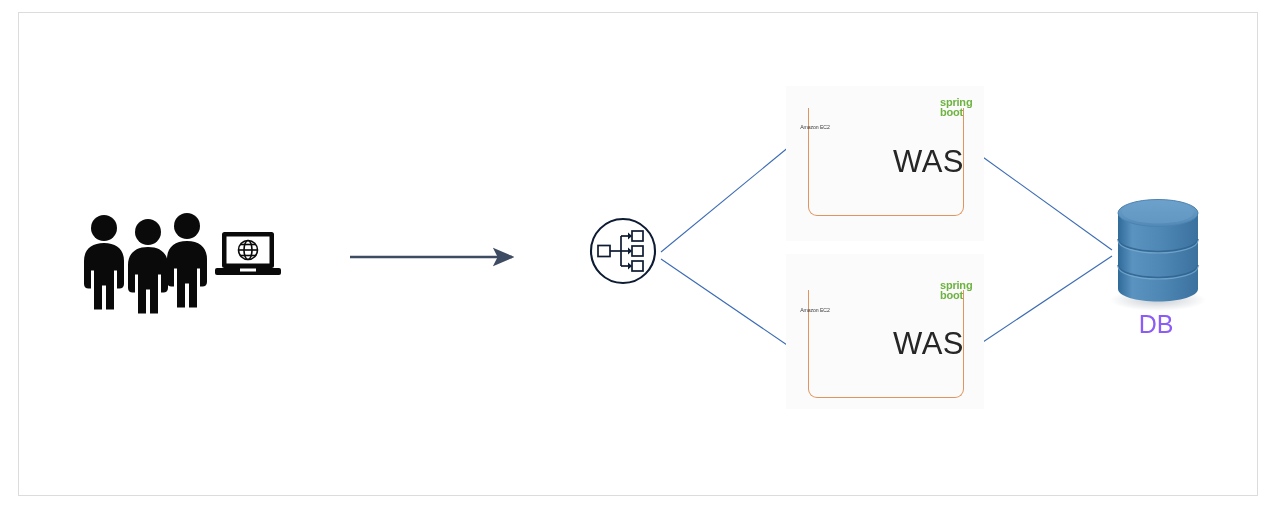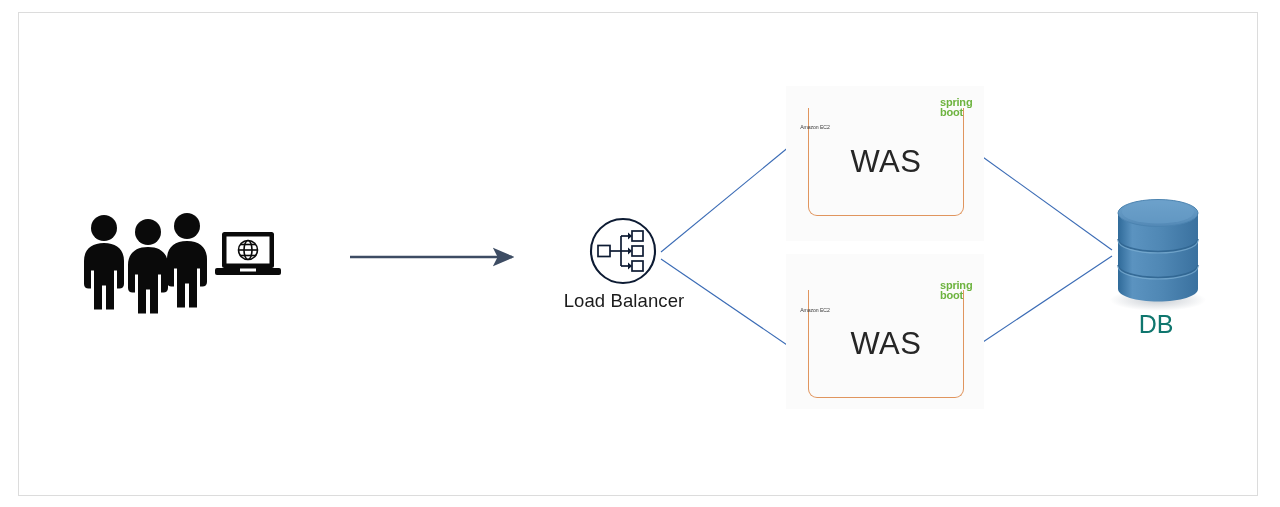--- a/index.html
+++ b/index.html
@@ -75,21 +75,21 @@
     border-radius: 0 0 9px 9px;
     box-sizing: border-box;
     background: transparent;
   }
   .was-box.top { left: 808px; top: 108px; }
   .was-box.bottom { left: 808px; top: 290px; }
 
   .was-text {
     position: absolute;
     width: 156px;
-    text-align: center;
+    text-align: right;
     font-size: 31px;
     color: #262626;
     letter-spacing: 0.5px;
   }
   .was-text.top { left: 808px; top: 144px; }
   .was-text.bottom { left: 808px; top: 326px; }
   .ec2-label {
     position: absolute;
     width: 56px;
     text-align: center;
@@ -119,21 +119,21 @@
     font-weight: bold;
     letter-spacing: -0.2px;
   }
   .db-label {
     position: absolute;
     left: 1108px;
     top: 310px;
     width: 96px;
     text-align: center;
     font-size: 25px;
-    color: #0f766e;
+    color: #8b5cf6;
   }
 </style>
 </head>
 <body>
 
 <div class="canvas">
 
   <div class="frame"></div>
 
   <svg class="svg-layer" viewBox="0 0 1280 507">
@@ -296,23 +296,20 @@
       <path d="M1118,240.5 C1118,247.5 1136,253 1158,253 C1180,253 1198,247.5 1198,240.5" fill="none" stroke="#7fb0d4" stroke-width="1.2" opacity="0.7"></path>
       <path d="M1118,265 C1118,272 1136,277.5 1158,277.5 C1180,277.5 1198,272 1198,265" fill="none" stroke="#2f648f" stroke-width="1.6" opacity="0.85"></path>
       <path d="M1118,266.5 C1118,273.5 1136,279 1158,279 C1180,279 1198,273.5 1198,266.5" fill="none" stroke="#7fb0d4" stroke-width="1.2" opacity="0.7"></path>
 
       <ellipse cx="1158" cy="213" rx="40" ry="13.5" fill="url(#dbTopGrad)" stroke="#4b83b0" stroke-width="1"></ellipse>
       <ellipse cx="1158" cy="212" rx="36" ry="11.5" fill="#6ba0ca" opacity="0.55"></ellipse>
     </g>
 
   </svg>
 
-  <div class="lb-group">
-    <div class="lb-label">Load Balancer</div>
-  </div>
 
   <div class="was-panel top"></div>
   <div class="was-box top"></div>
   <div class="was-text top">WAS</div>
   <div class="ec2-label top">Amazon EC2</div>
   <div class="spring top">
     <div class="spring-word">
       <span>spring</span><br>
       <span>boot</span>
     </div>

